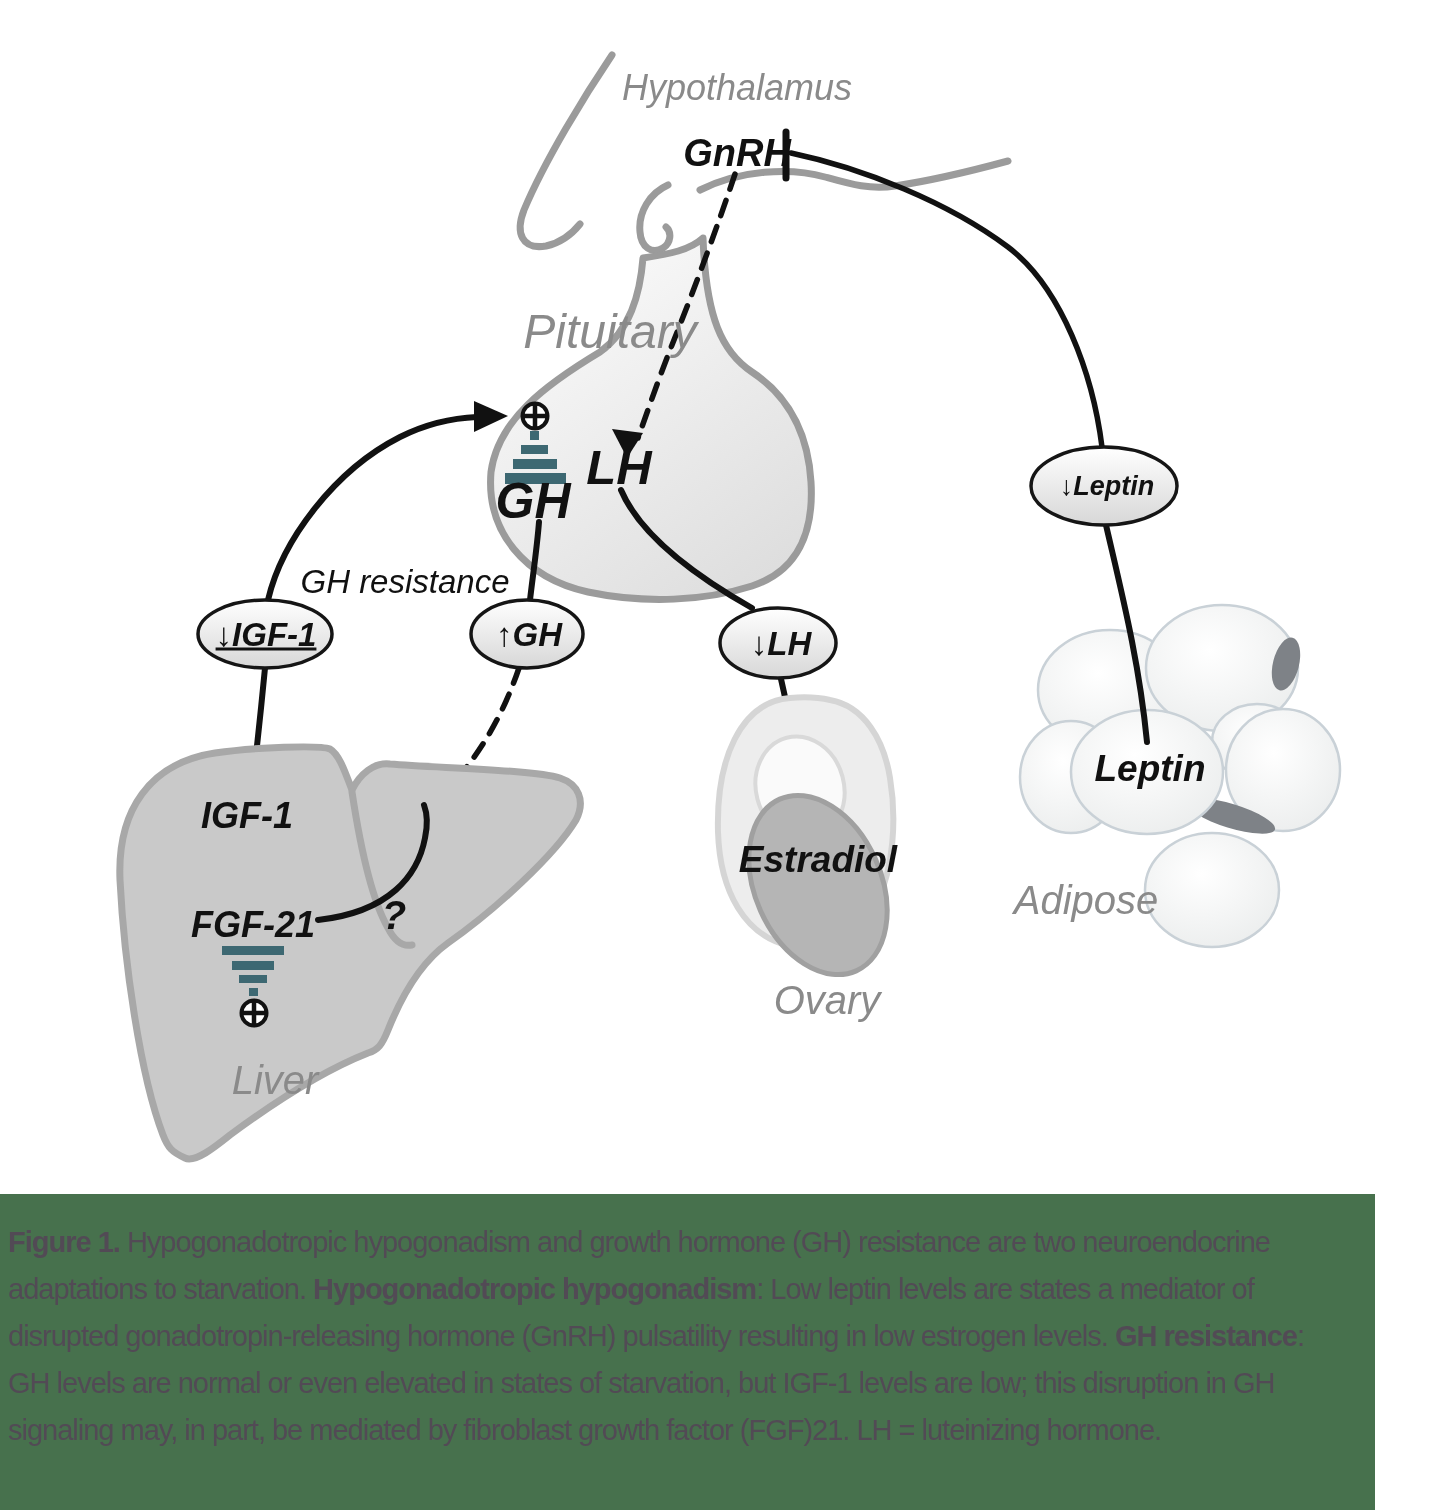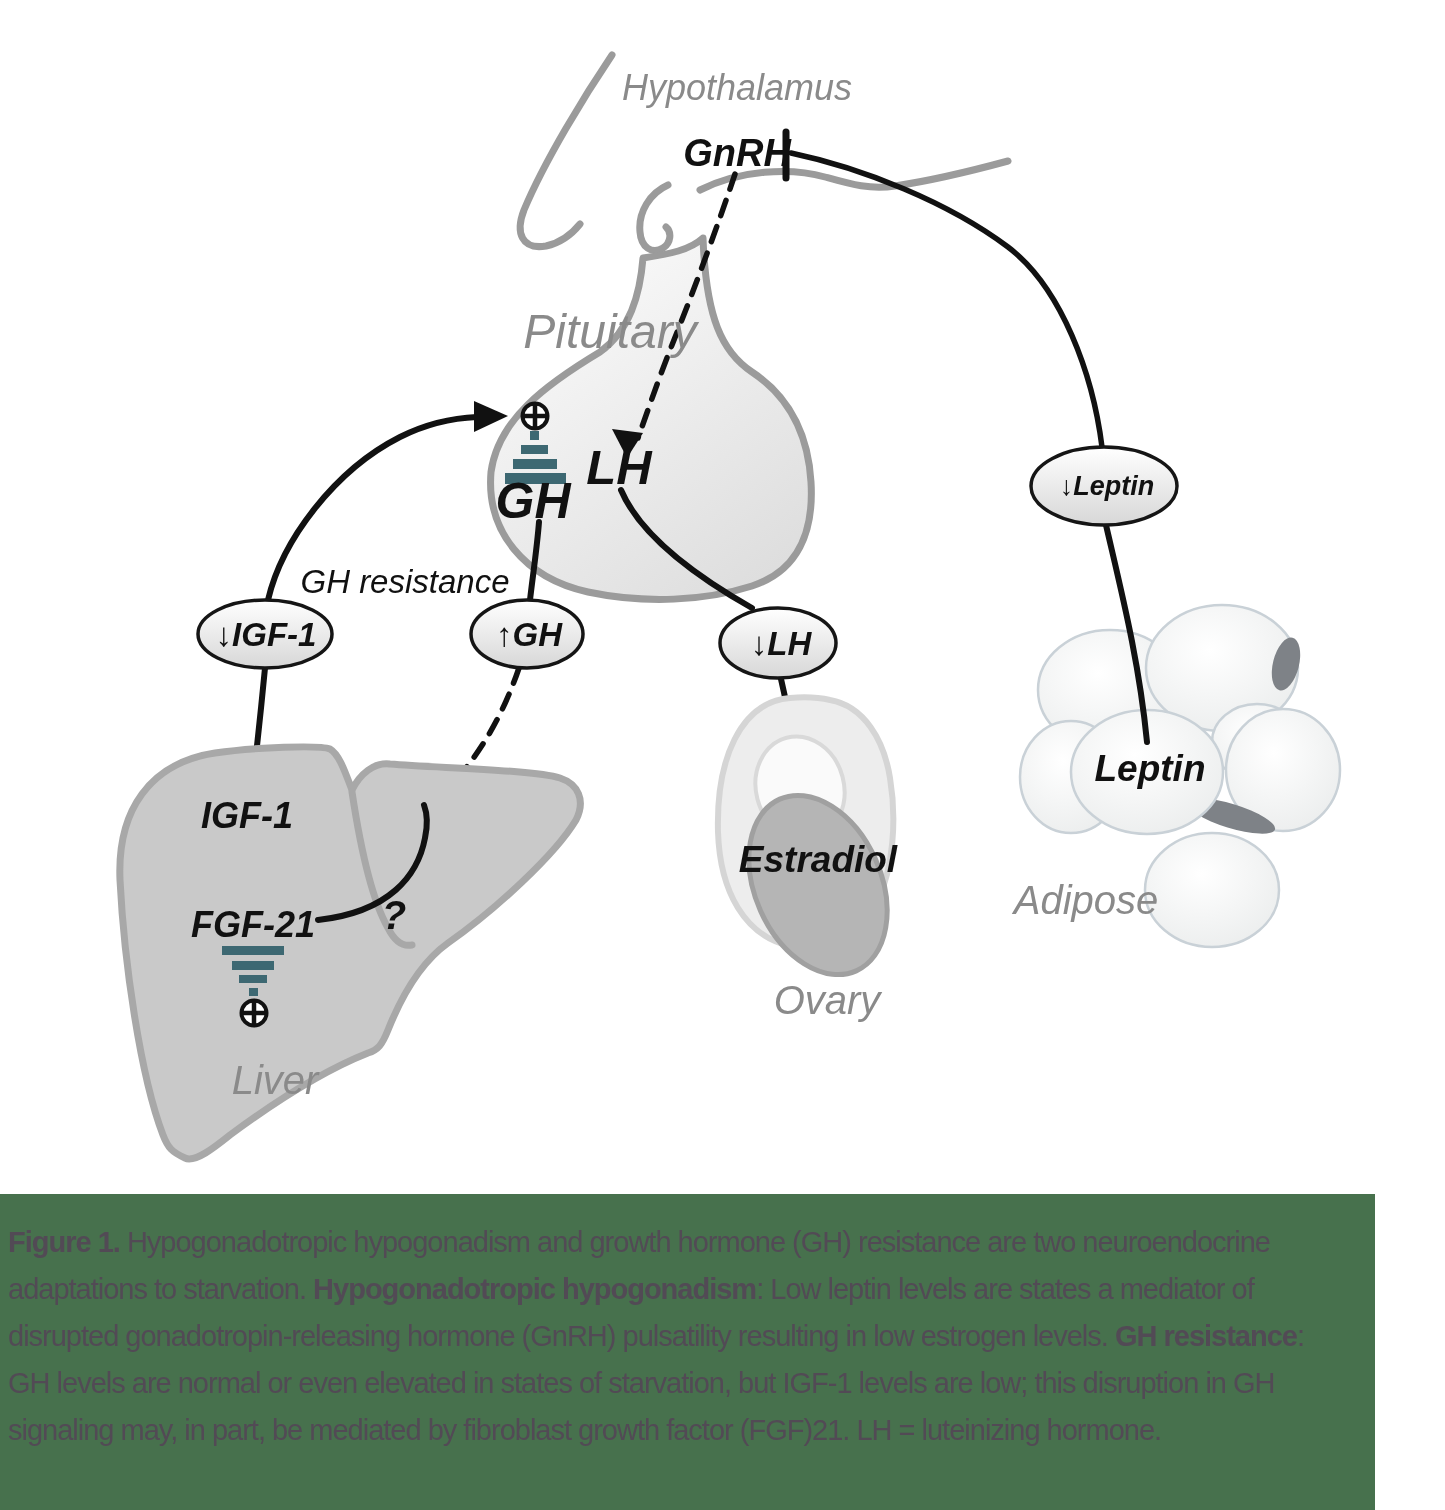--- a/index.html
+++ b/index.html
@@ -144,21 +144,21 @@
     <ellipse class="ovalshape" cx="1104" cy="486" rx="73" ry="39"></ellipse>
   </svg>
 
   <div class="lbl lab-gray" style="left:737px; top:88px;  font-size:36px;">Hypothalamus</div>
   <div class="lbl bold" style="left:737px; top:153px; font-size:38px;">GnRH</div>
   <div class="lbl lab-gray" style="left:564px; top:332px; font-size:48px;margin-left:46px;">Pituitary</div>
   <div class="lbl bold" style="left:619px; top:467px; font-size:49px;">LH</div>
   <div class="lbl bold" style="left:533px; top:501px; font-size:50px;">GH</div>
   <div class="lbl it" style="left:405px; top:581px; font-size:33px;">GH resistance</div>
 
-  <div class="lbl bi" style="left:266px;  top:634px; font-size:33px;">↓IGF-1</div>
+  <div class="lbl bi" style="left:266px;  top:634px; font-size:33px;text-decoration:underline;">↓IGF-1</div>
   <div class="lbl bi" style="left:529px;  top:634px; font-size:33px;">↑GH</div>
   <div class="lbl bi" style="left:781px;  top:643px; font-size:33px;">↓LH</div>
   <div class="lbl bi" style="left:1107px; top:486px; font-size:27px;">↓Leptin</div>
 
   <div class="lbl bold" style="left:247px;  top:816px;  font-size:36px;">IGF-1</div>
   <div class="lbl bold" style="left:253px;  top:925px;  font-size:36px;">FGF-21</div>
   <div class="lbl bold" style="left:394px;  top:915px;  font-size:40px;">?</div>
   <div class="lbl lab-gray" style="left:275px;  top:1080px; font-size:40px;">Liver</div>
   <div class="lbl bold" style="left:818px;  top:859px;  font-size:37px;">Estradiol</div>
   <div class="lbl lab-gray" style="left:827px;  top:1000px; font-size:40px;">Ovary</div>

